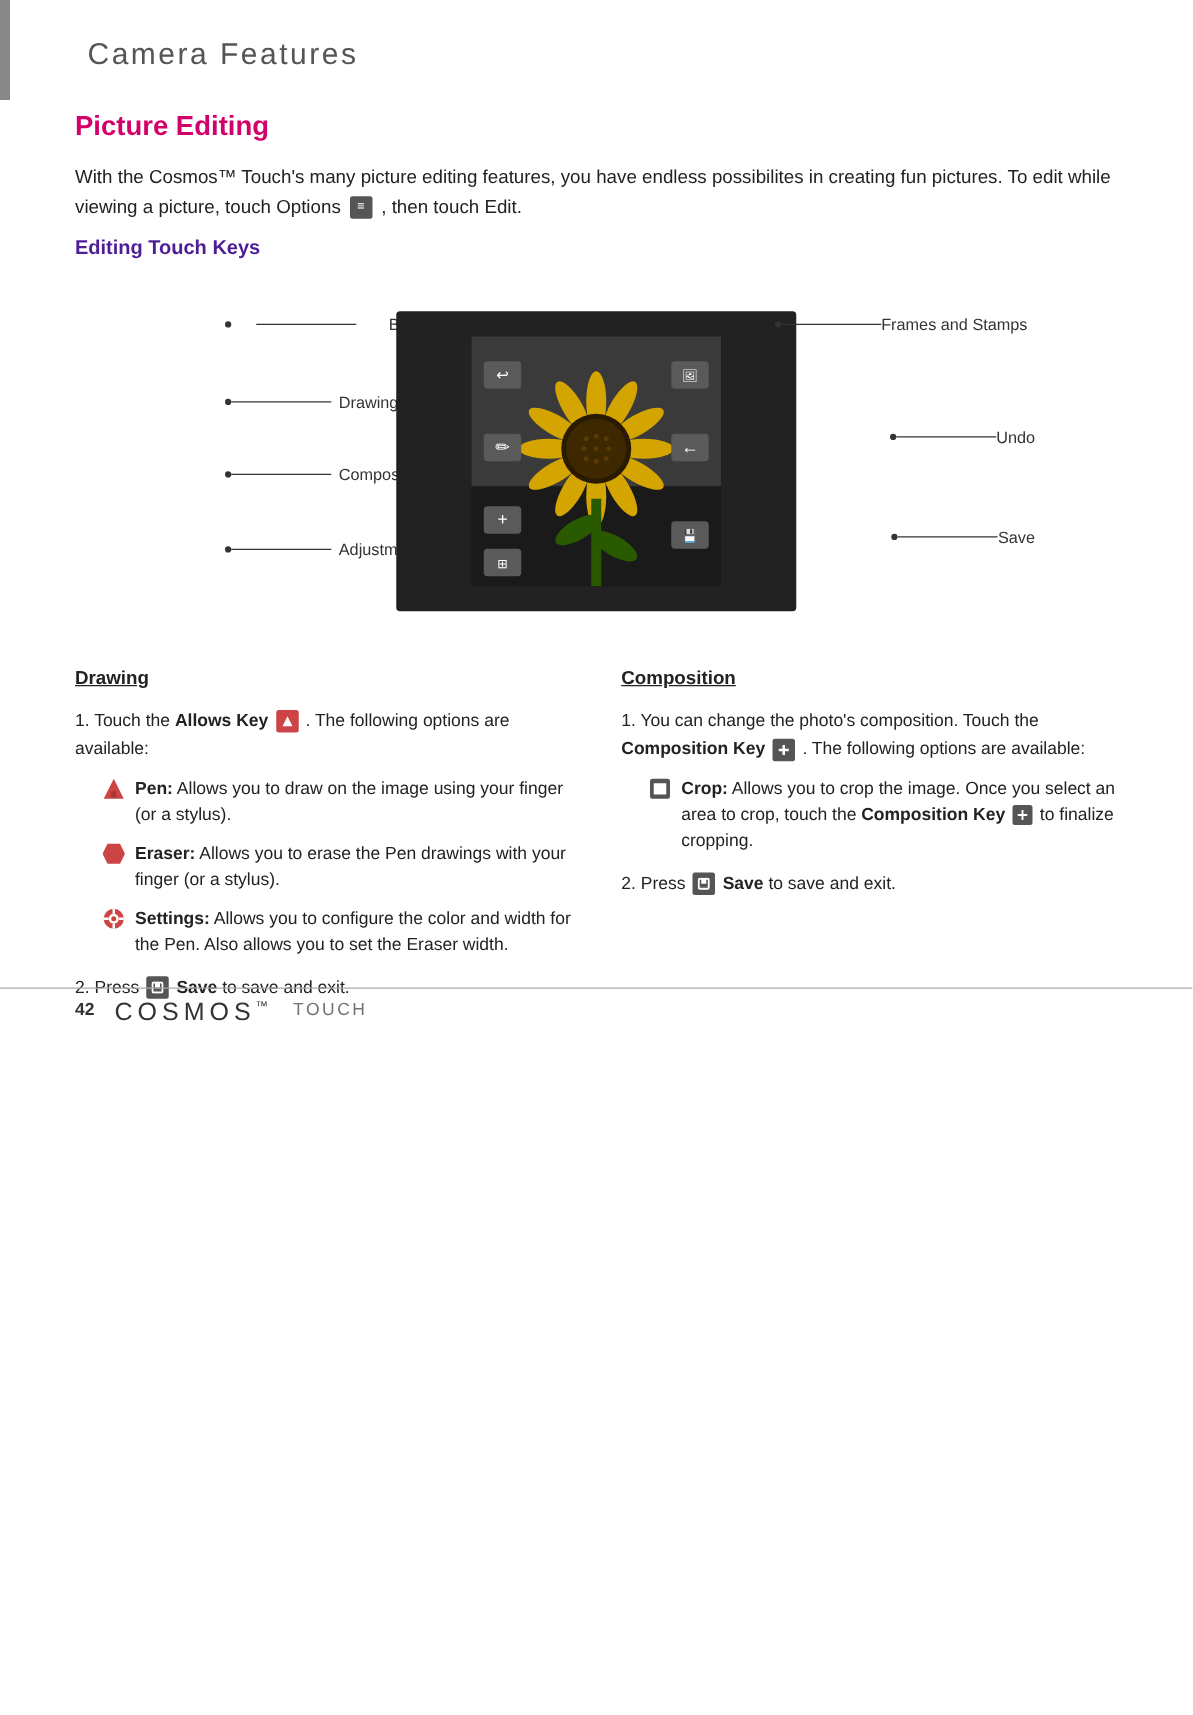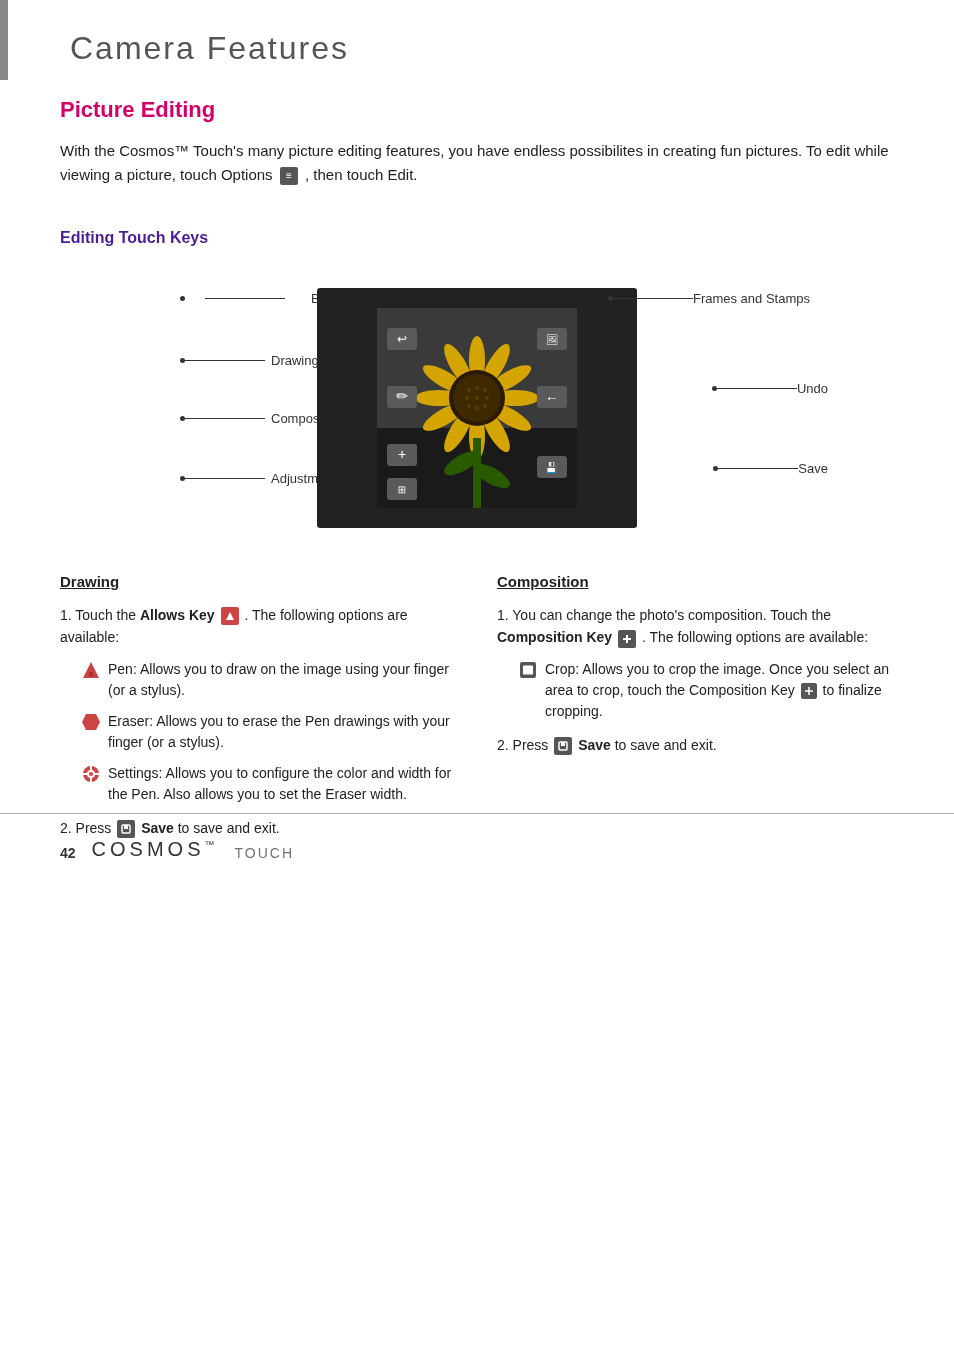--- a/index.html
+++ b/index.html
@@ -21,40 +21,40 @@
     .accent-bar {
       position: absolute;
       left: 0;
       top: 0;
       width: 8px;
       height: 80px;
       background: #888;
     }
 
     .page-title {
-      font-size: 32px;
+      font-size: 24px;
       font-weight: 300;
       color: #555;
       letter-spacing: 2px;
       margin-bottom: 30px;
       padding-left: 10px;
     }
 
     .section-title {
       font-size: 22px;
       font-weight: 600;
       color: #d4006a;
       margin-bottom: 16px;
     }
 
     .intro-text {
       font-size: 15px;
       line-height: 1.6;
       color: #222;
-      margin-bottom: 42px;
+      margin-bottom: 12px;
     }
 
     .subsection-title {
       font-size: 16px;
       font-weight: 700;
       color: #4c1d95;
       margin-bottom: 16px;
     }
 
     
@@ -94,34 +94,34 @@
       margin: 10px 0 10px 20px;
       font-size: 14px;
       line-height: 1.5;
     }
 
     .sub-item-text {
       flex: 1;
     }
 
     .sub-item-text strong {
-      font-weight: 400;
+      font-weight: 700;
       text-align: right;
     }
 
     
     .bottom-bar {
       position: absolute;
       bottom: 50px;
       left: 0;
       right: 0;
       border-top: 1px solid #aaa;
-      padding-top: 24px;
+      padding-top: 8px;
       display: flex;
-      align-items: flex-end;
+      align-items: flex-start;
       padding-left: 60px;
       gap: 16px;
     }
 
     .page-number {
       font-size: 14px;
       font-weight: 700;
       color: #333;
     }
 
@@ -304,21 +304,21 @@
 
         <rect x="160" y="78" width="30" height="22" rx="3" fill="#5a5a5a"></rect>
         <text x="175" y="93" text-anchor="middle" fill="#fff" font-size="14">←</text>
 
         <rect x="160" y="148" width="30" height="22" rx="3" fill="#5a5a5a"></rect>
         <text x="175" y="163" text-anchor="middle" fill="#fff" font-size="10">💾</text>
       </svg>
     </div>
 
     <div class="diag-label right-label" style="top: 28px; right: 60px; flex-direction: row-reverse;">
-      <span style="margin-right:24px; font-size:13px;">Frames and Stamps</span>
+      <span style="margin-right:12px; font-size:13px;">Frames and Stamps</span>
       <span class="diag-line" style="width:80px;"></span>
       <span class="diag-dot"></span>
     </div>
 
     <div class="diag-label right-label" style="top: 118px; right: 60px; flex-direction: row-reverse;">
       <span style="margin-right:6px; font-size:13px;">Undo</span>
       <span class="diag-line" style="width:80px;"></span>
       <span class="diag-dot"></span>
     </div>
 

